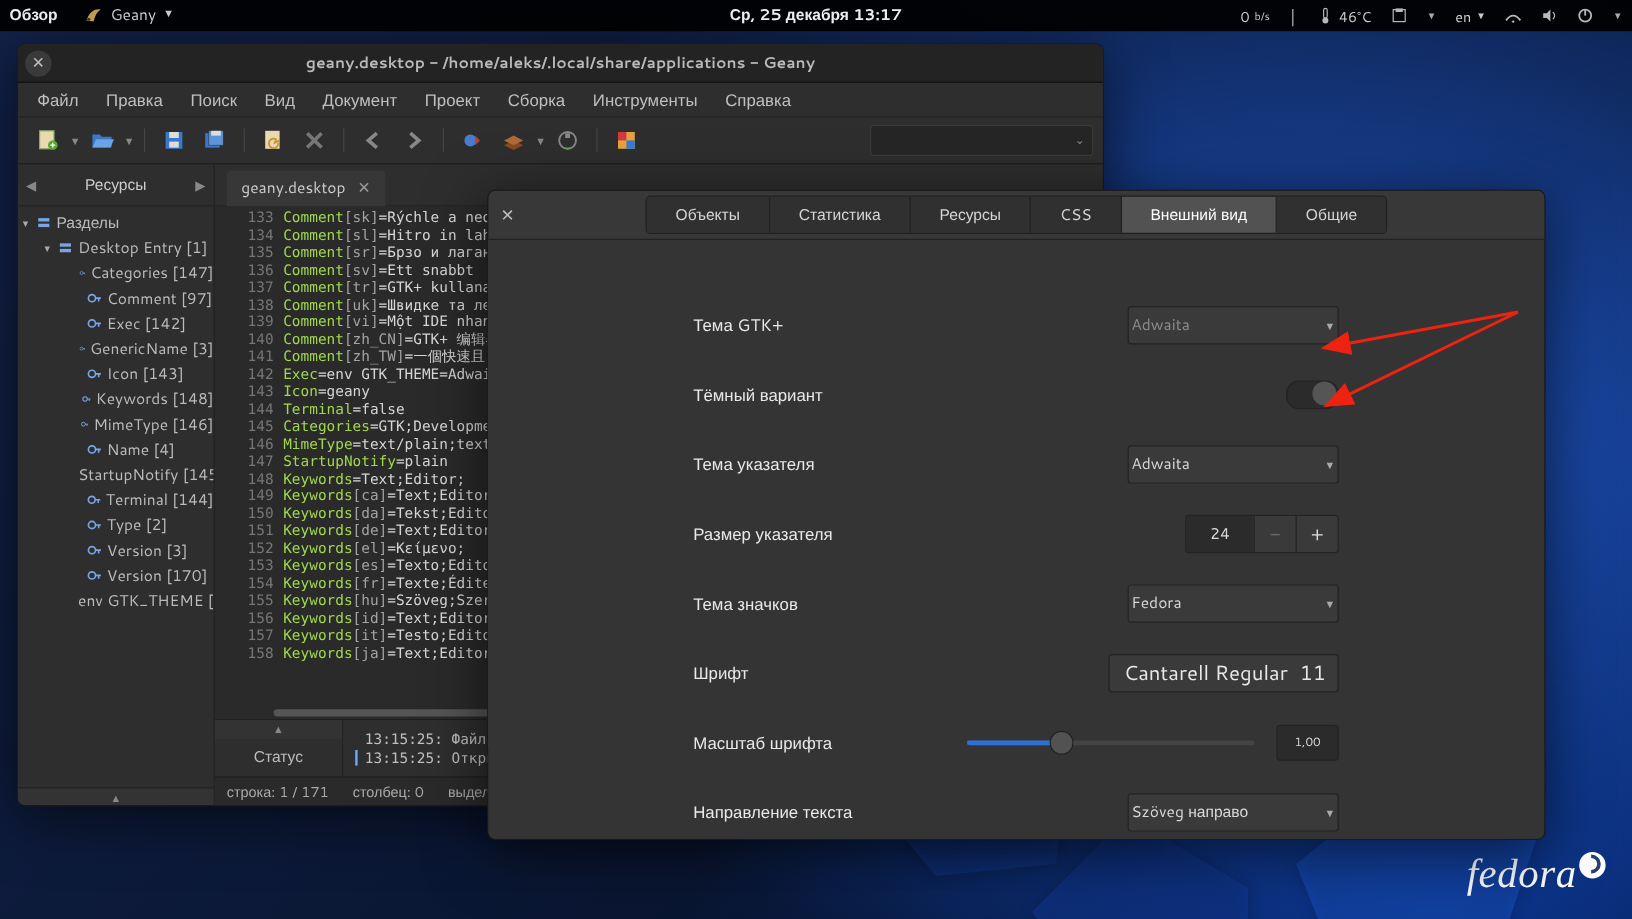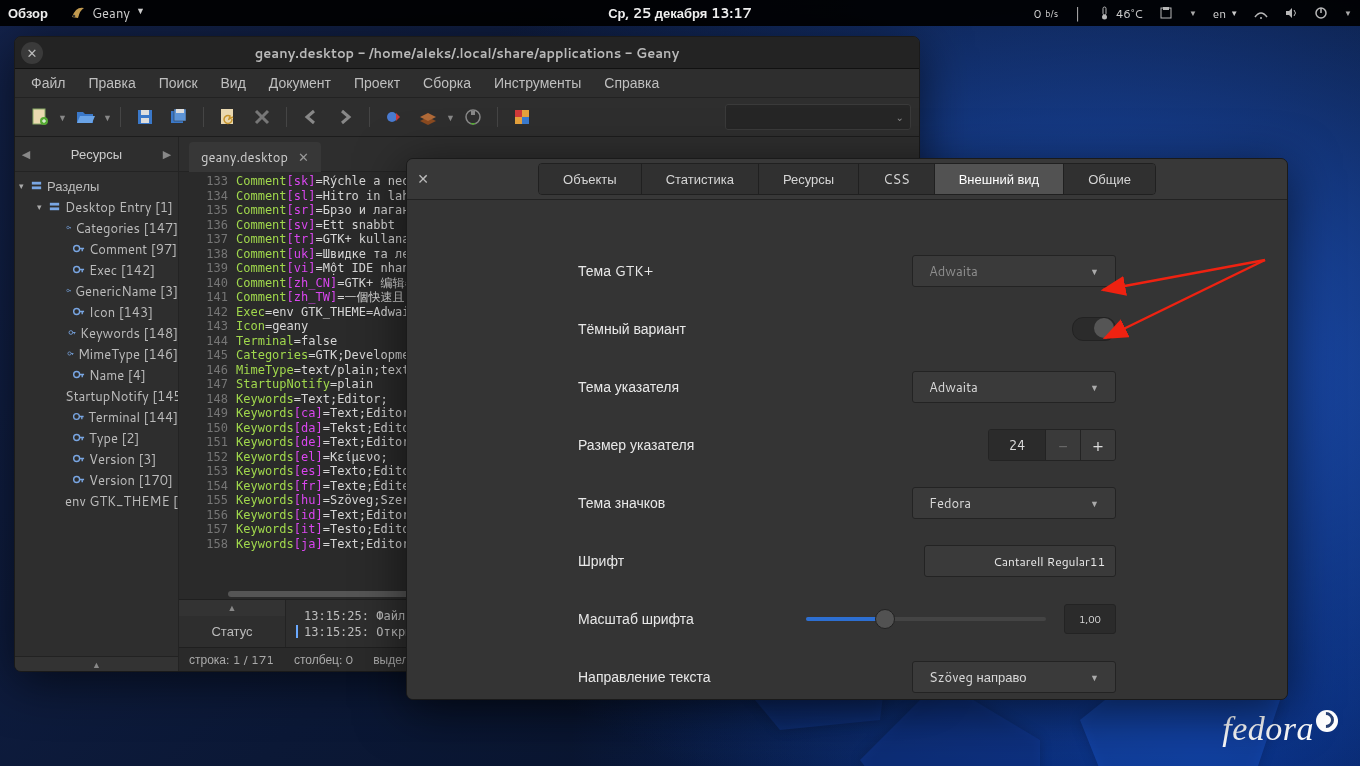--- a/index.html
+++ b/index.html
@@ -51,21 +51,21 @@
   #side svg.sym{width:13px;height:13px;margin-right:4px}
   #side .scroll{height:14px;display:flex;align-items:center;justify-content:center;background:#333;color:#888;font-size:9px;border-top:1px solid #222}
   
   #edit{flex:1;display:flex;flex-direction:column;overflow:hidden}
   #edit .filetabs{height:34px;background:#2e2e2e;display:flex;align-items:center;padding-left:10px;border-bottom:1px solid #232323}
   #edit .ftab{background:#373737;border-radius:4px 4px 0 0;padding:6px 12px;font-size:13px;color:#ccc;display:flex;align-items:center;gap:10px;position:relative;top:3px}
   #edit .ftab .x{font-size:13px;color:#999}
   #edit .code{flex:1;display:flex;overflow:hidden;background:#2a2a2a;position:relative}
   .lnwrap{width:49px;background:#2a2a2a;font:12px/14.5px "DejaVu Sans Mono",monospace;color:#767676;text-align:right;padding:2px 8px 0 0}
   .src{flex:1;font:12px/14.5px "DejaVu Sans Mono",monospace;white-space:pre;overflow:hidden;color:#d6d6d6;padding-top:2px}
-  .k{color:#a0d84c}.b{color:#d946ef}.v{color:#d6d6d6}
+  .k{color:#a0d84c}.b{color:#a3a3a3}.v{color:#d6d6d6}
   .hscroll{position:absolute;bottom:0;left:49px;right:0;height:10px;background:#2a2a2a}
   .hscroll .thumb{position:absolute;height:6px;top:2px;background:#555;border-radius:3px}
   
   #logwrap{height:47px;display:flex;border-top:1px solid #1f1f1f}
   #logwrap .sidetab{width:106px;border-right:1px solid #232323;display:flex;flex-direction:column}
   #logwrap .scroll{flex:1;display:flex;align-items:center;justify-content:center;color:#888;font-size:9px;background:#333}
   #logwrap .st{flex:2;display:flex;align-items:center;justify-content:center;font-size:13px;color:#bbb}
   #logwrap .lines{flex:1;font:12px/16px "DejaVu Sans Mono",monospace;color:#bfbfbf;padding:5px 10px;display:flex;flex-direction:column;justify-content:center}
   #logwrap .l{display:flex;align-items:center}
   #logwrap .mark{width:2px;height:13px;background:#6aa9ff;margin-right:6px;display:inline-block;visibility:hidden}
@@ -76,30 +76,30 @@
   #tweaks .tb{height:40px;background:#383838;border-bottom:1px solid #222;display:flex;align-items:center}
   #tweaks .tb .x{width:32px;text-align:center;color:#bbb;font-size:14px}
   #tweaks .tabs{margin:0 auto;display:flex;height:30px;border:1px solid #202020;border-radius:4px;overflow:hidden}
   #tweaks .tabs .t{padding:0 24px;display:flex;align-items:center;font-size:13px;color:#d5d5d5;background:#303030;border-right:1px solid #202020;cursor:default}
   #tweaks .tabs .t:last-child{border-right:0}
   #tweaks .tabs .t.on{background:#525252;color:#fff}
   #tweaks .body{flex:1;background:#343434;overflow:auto;display:flex;justify-content:center;padding-top:42px}
   #tweaks .panel{width:538px;}
   .row{display:flex;align-items:center;height:58px;font-size:14px}
   .row .lab{flex:1;color:#e8e8e8}
-  .combo{width:170px;height:30px;background:#3a3a3a;border:1px solid #232323;border-radius:3px;display:flex;align-items:center;padding:0 16px;color:#d8d8d8;font-size:13px;position:relative}
+  .combo{width:170px;height:30px;background:#3a3a3a;border:1px solid #232323;border-radius:3px;display:flex;align-items:center;padding:0 2px;color:#d8d8d8;font-size:13px;position:relative}
   .combo.dis{color:#8d8d8d}
   .combo .dd{margin-left:auto;font-size:9px;color:#aaa}
   .switch{width:42px;height:22px;border-radius:11px;background:#2b2b2b;position:relative;border:1px solid #222}
   .switch .knob{width:20px;height:20px;border-radius:50%;background:#555;position:absolute;right:1px;top:0}
   .spin{display:flex;width:126px;height:30px;border:1px solid #232323;border-radius:3px;overflow:hidden}
   .spin .val{flex:1;background:#2b2b2b;display:flex;align-items:center;justify-content:center;font-size:13px}
   .spin .btn{width:34px;background:#3a3a3a;display:flex;align-items:center;justify-content:center;color:#ddd;font-size:16px;border-left:1px solid #232323}
   .spin .btn.dis{color:#6a6a6a}
-  .fontbtn{width:170px;height:30px;background:#3a3a3a;border:1px solid #232323;border-radius:3px;display:flex;align-items:center;justify-content:flex-end;padding:0 10px;font-size:12px;color:#e8e8e8;}
+  .fontbtn{width:170px;height:30px;background:#3a3a3a;border:1px solid #232323;border-radius:3px;display:flex;align-items:center;justify-content:flex-end;padding:0 10px;font-size:17px;color:#e8e8e8;gap:10px}
   .fontbtn .sz{font-weight:400}
   .slider{width:240px;height:4px;background:#444;border-radius:2px;position:relative;margin-right:18px}
   .slider .fill{position:absolute;left:0;top:0;bottom:0;background:#2d6fd2;border-radius:2px}
   .slider .knob{position:absolute;width:18px;height:18px;border-radius:50%;background:#525252;border:1px solid #222;top:-8px;transform:translateX(-50%)}
   .scale-val{width:50px;height:28px;background:#2b2b2b;border:1px solid #232323;border-radius:3px;display:flex;align-items:center;justify-content:center;font-size:10px}
   
   .arrow{position:absolute;z-index:25;pointer-events:none}
 </style>
 </head>
 <body>

